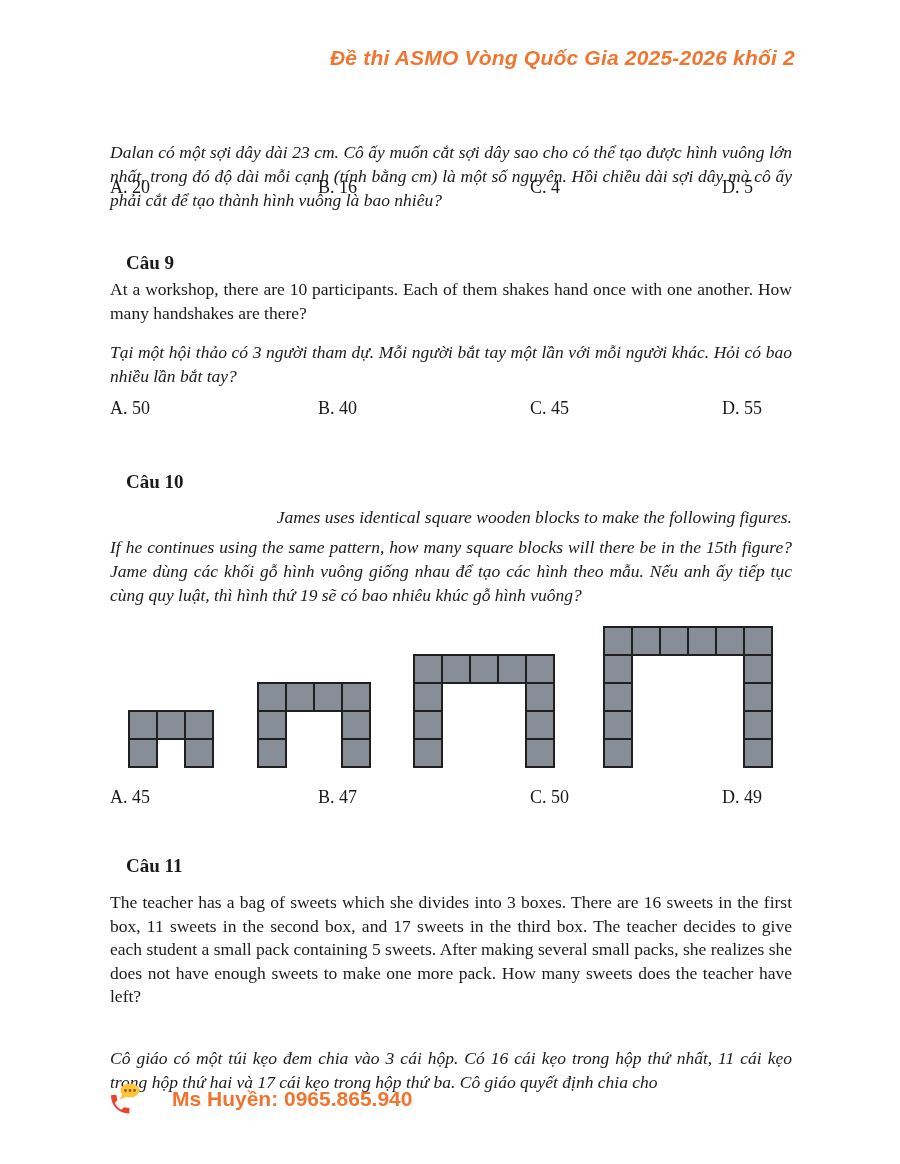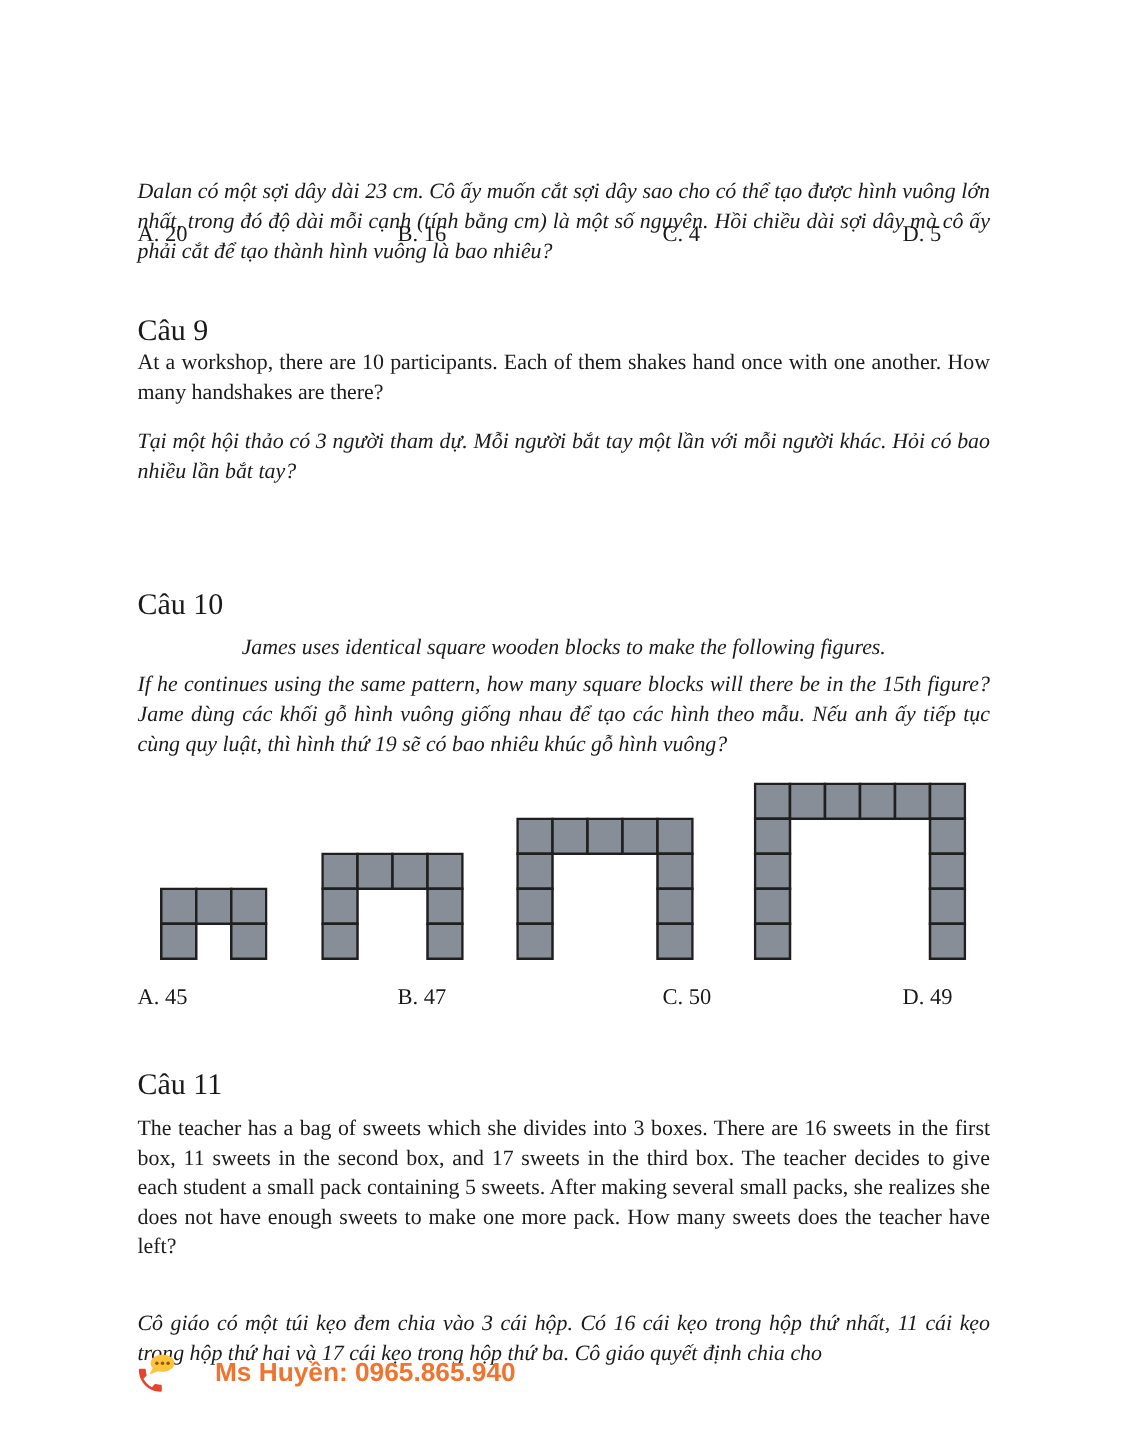--- a/index.html
+++ b/index.html
@@ -11,21 +11,21 @@
   .header-title{
     top:46px;left:105px;width:690px;text-align:right;
     font-family:"Liberation Sans",sans-serif;font-weight:bold;font-style:italic;
     font-size:21px;letter-spacing:0.2px;
   }
   .body-text{
     left:110px;width:682px;font-size:17.5px;line-height:23.8px;text-align:justify;
   }
   .italic{font-style:italic;}
   .q-heading{
-    left:110px;font-size:24px;font-weight:normal;
+    left:126px;font-size:19px;font-weight:bold;
   }
   .options-row{
     left:110px;width:690px;height:24px;font-size:18px;
   }
   .options-row span{position:absolute;top:0;white-space:nowrap;}
   .opt-a{left:0;}
   .opt-b{left:208px;}
   .opt-c{left:420px;}
   .opt-d{left:612px;}
   .figures-band{
@@ -37,35 +37,42 @@
   }
   .footer-text{
     font-family:"Liberation Sans",sans-serif;font-weight:bold;font-size:21px;margin-left:24px;
   }
 </style>
 </head>
 <body>
 
 <div class="page">
 
+  <div class="abs header-title" style="color: rgb(238, 118, 49);">Đề thi ASMO Vòng Quốc Gia 2025-2026 khối 2</div>
 
   <div class="abs body-text italic" style="top:93px;margin-top:48px;">Dalan có một sợi dây dài 23 cm. Cô ấy muốn cắt sợi dây sao cho có thể tạo được hình vuông lớn nhất, trong đó độ dài mỗi cạnh (tính bằng cm) là một số nguyên. Hồi chiều dài sợi dây mà cô ấy phải cắt để tạo thành hình vuông là bao nhiêu?</div>
   <div class="abs options-row" style="top:177px;">
     <span class="opt-a">A. 20</span>
     <span class="opt-b">B. 16</span>
     <span class="opt-c">C. 4</span>
     <span class="opt-d">D. 5</span>
   </div>
 
   <div class="abs q-heading" style="top:252px;">Câu 9</div>
   <div class="abs body-text" style="top:278px;">At a workshop, there are 10 participants. Each of them shakes hand once with one another. How many handshakes are there?</div>
   <div class="abs body-text italic" style="top:341px;">Tại một hội thảo có 3 người tham dự. Mỗi người bắt tay một lần với mỗi người khác. Hỏi có bao nhiều lần bắt tay?</div>
+  <div class="abs options-row" style="top:398px;">
+    <span class="opt-a">A. 50</span>
+    <span class="opt-b">B. 40</span>
+    <span class="opt-c">C. 45</span>
+    <span class="opt-d">D. 55</span>
+  </div>
 
   <div class="abs q-heading" style="top:471px;">Câu 10</div>
-  <div class="abs body-text italic" style="top:506px;text-align:center;">James uses identical square wooden blocks to make the following figures.</div>
+  <div class="abs body-text italic" style="top:506px;text-align:right;">James uses identical square wooden blocks to make the following figures.</div>
   <div class="abs body-text italic" style="top:536px;">If he continues using the same pattern, how many square blocks will there be in the 15th figure? Jame dùng các khối gỗ hình vuông giống nhau để tạo các hình theo mẫu. Nếu anh ấy tiếp tục cùng quy luật, thì hình thứ 19 sẽ có bao nhiêu khúc gỗ hình vuông?</div>
 
   <div class="abs figures-band">
       <svg width="86" height="58" style="left: 18px;">
         <rect x="1" y="1" width="28" height="28" fill="#878E98" stroke="#1F1F1F" stroke-width="2"></rect>
         <rect x="29" y="1" width="28" height="28" fill="#878E98" stroke="#1F1F1F" stroke-width="2"></rect>
         <rect x="57" y="1" width="28" height="28" fill="#878E98" stroke="#1F1F1F" stroke-width="2"></rect>
         <rect x="1" y="29" width="28" height="28" fill="#878E98" stroke="#1F1F1F" stroke-width="2"></rect>
         <rect x="57" y="29" width="28" height="28" fill="#878E98" stroke="#1F1F1F" stroke-width="2"></rect>
       </svg>

